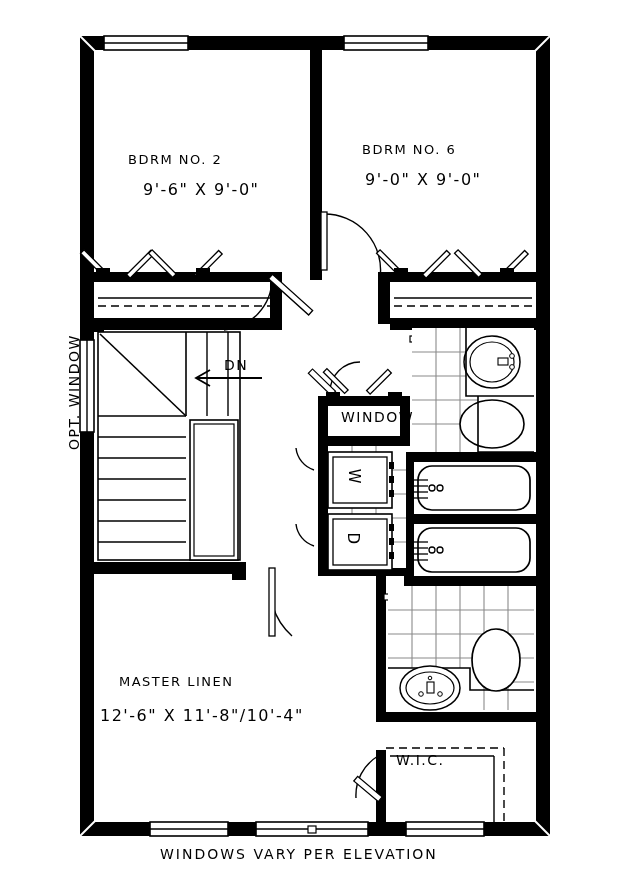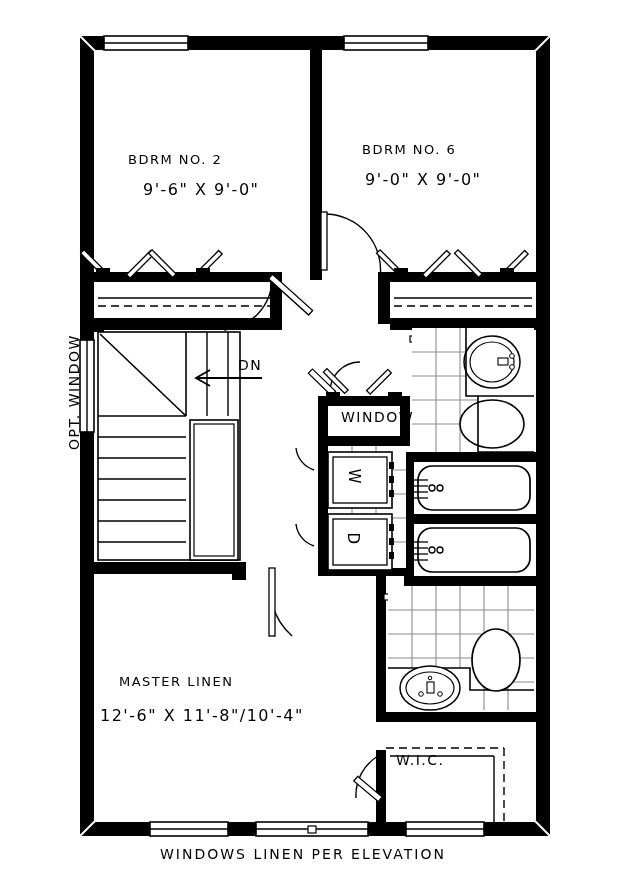--- a/index.html
+++ b/index.html
@@ -311,19 +311,19 @@
 
 <div class="txt roomname" style="left:119px;top:674px;">MASTER LINEN</div>
 <div class="txt roomdim" style="left:100px;top:706px;">12'-6" X 11'-8"/10'-4"</div>
 
 <div class="txt small" style="left:341px;top:409px;">WINDOW</div>
 
 <div class="txt small" style="left:396px;top:752px;">W.I.C.</div>
 
 <div class="txt small vert" style="left:66px;top:450px;">OPT. WINDOW</div>
 
-<div class="txt small" style="left:238px;top:357px;">DN</div>
+<div class="txt small" style="left:224px;top:357px;">DN</div>
 
 <div class="txt fixlbl" style="left:346px;top:468px;transform:rotate(90deg);">W</div>
 
 <div class="txt fixlbl" style="left:346px;top:530px;transform:rotate(90deg);">D</div>
 
-<div class="txt small" style="left:160px;top:846px;letter-spacing:2px;">WINDOWS LINEN PER ELEVATION</div>
+<div class="txt small" style="left:160px;top:846px;letter-spacing:2px;">WINDOWS VARY PER ELEVATION</div>
 
 </body></html>

